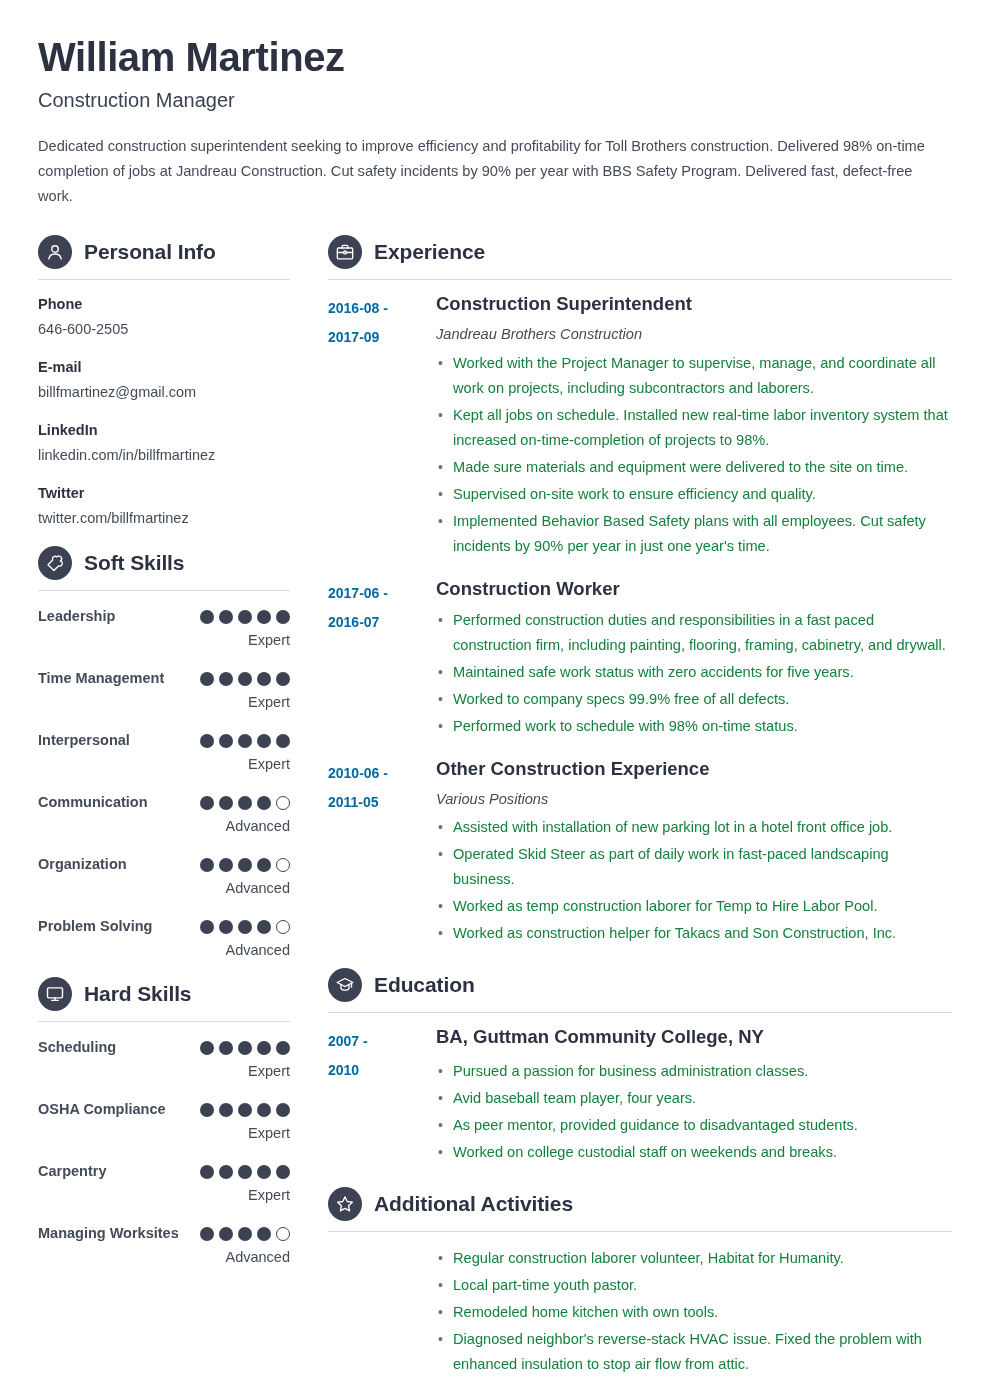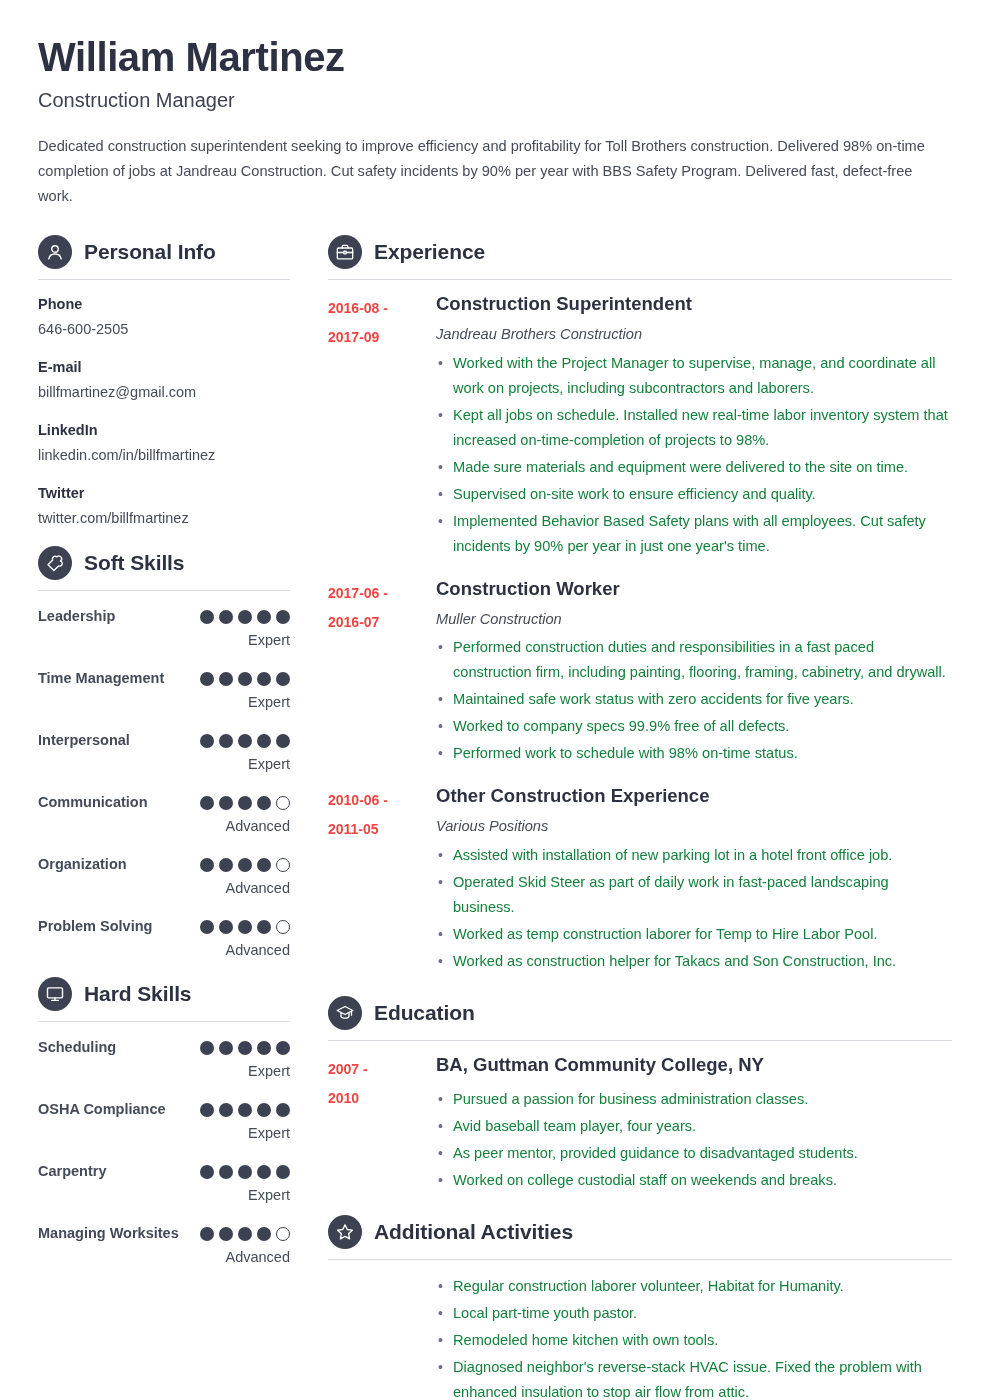--- a/index.html
+++ b/index.html
@@ -142,21 +142,21 @@
   }
 
   
   .entries { padding-top: 12px; }
   .entry { display: flex; margin-bottom: 4px; }
   .entry-dates {
     width: 108px;
     flex: 0 0 108px;
     font-size: 14px;
     font-weight: bold;
-    color: #ef4444;
+    color: #0369a1;
     line-height: 29px;
     padding-top: 2px;
   }
   .entry-main { flex: 1 1 auto; }
   .entry-title {
     font-size: 18.5px;
     font-weight: bold;
     color: #2c3241;
     line-height: 1.35;
   }
@@ -434,21 +434,20 @@
             </div>
           </div>
 
           <div class="entry" style="margin-top:18px">
             <div class="entry-dates">
               <div>2017-06 -</div>
               <div>2016-07</div>
             </div>
             <div class="entry-main">
               <div class="entry-title">Construction Worker</div>
-              <div class="entry-sub">Muller Construction</div>
               <ul class="bullets">
                 <li>Performed construction duties and responsibilities in a fast paced construction firm, including painting, flooring, framing, cabinetry, and drywall.</li>
                 <li>Maintained safe work status with zero accidents for five years.</li>
                 <li>Worked to company specs 99.9% free of all defects.</li>
                 <li>Performed work to schedule with 98% on-time status.</li>
               </ul>
             </div>
           </div>
 
           <div class="entry" style="margin-top:18px">

